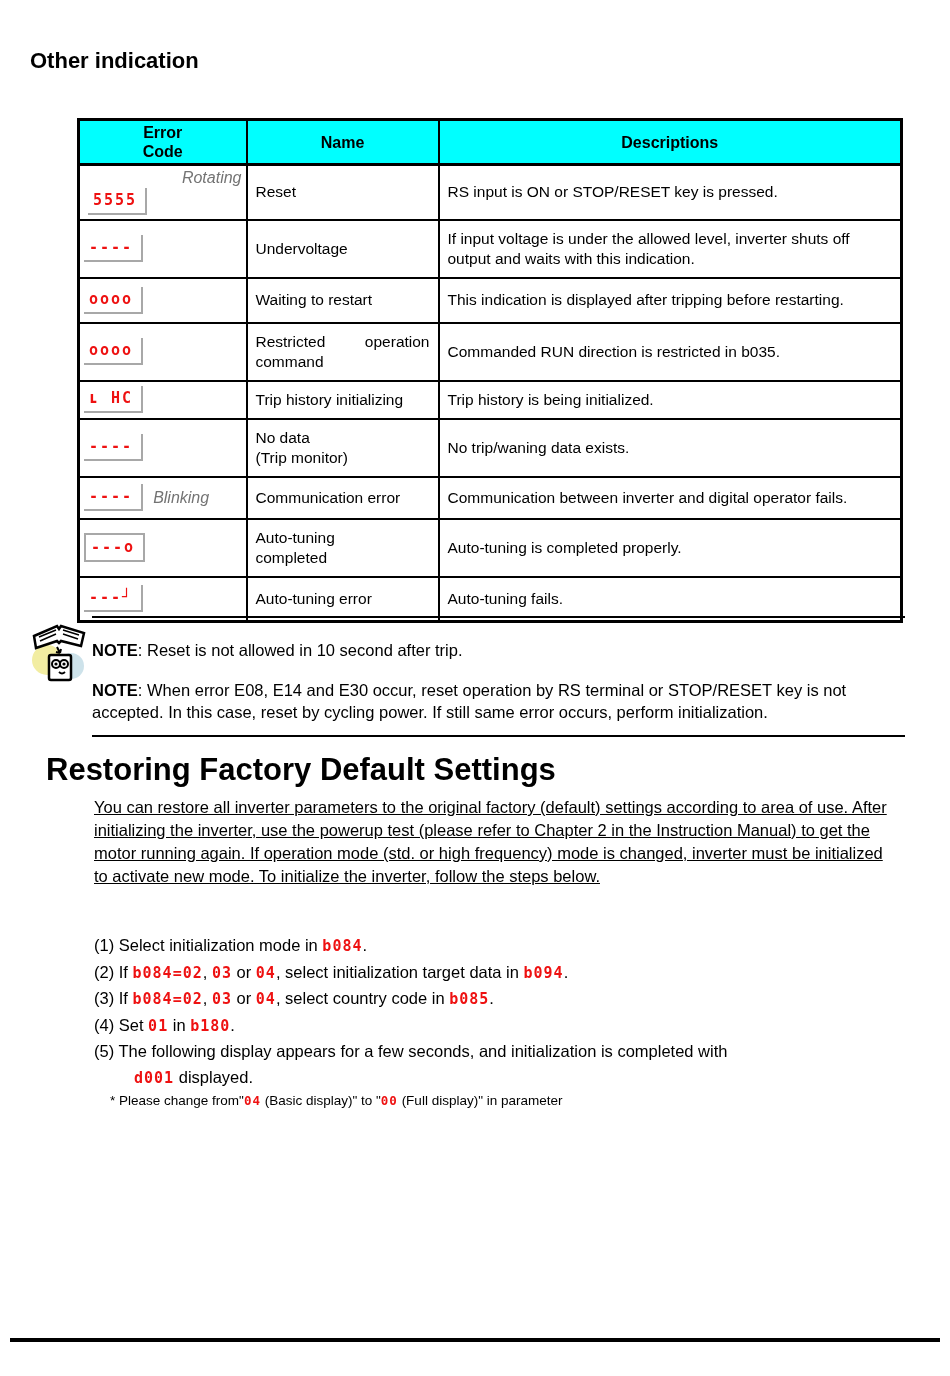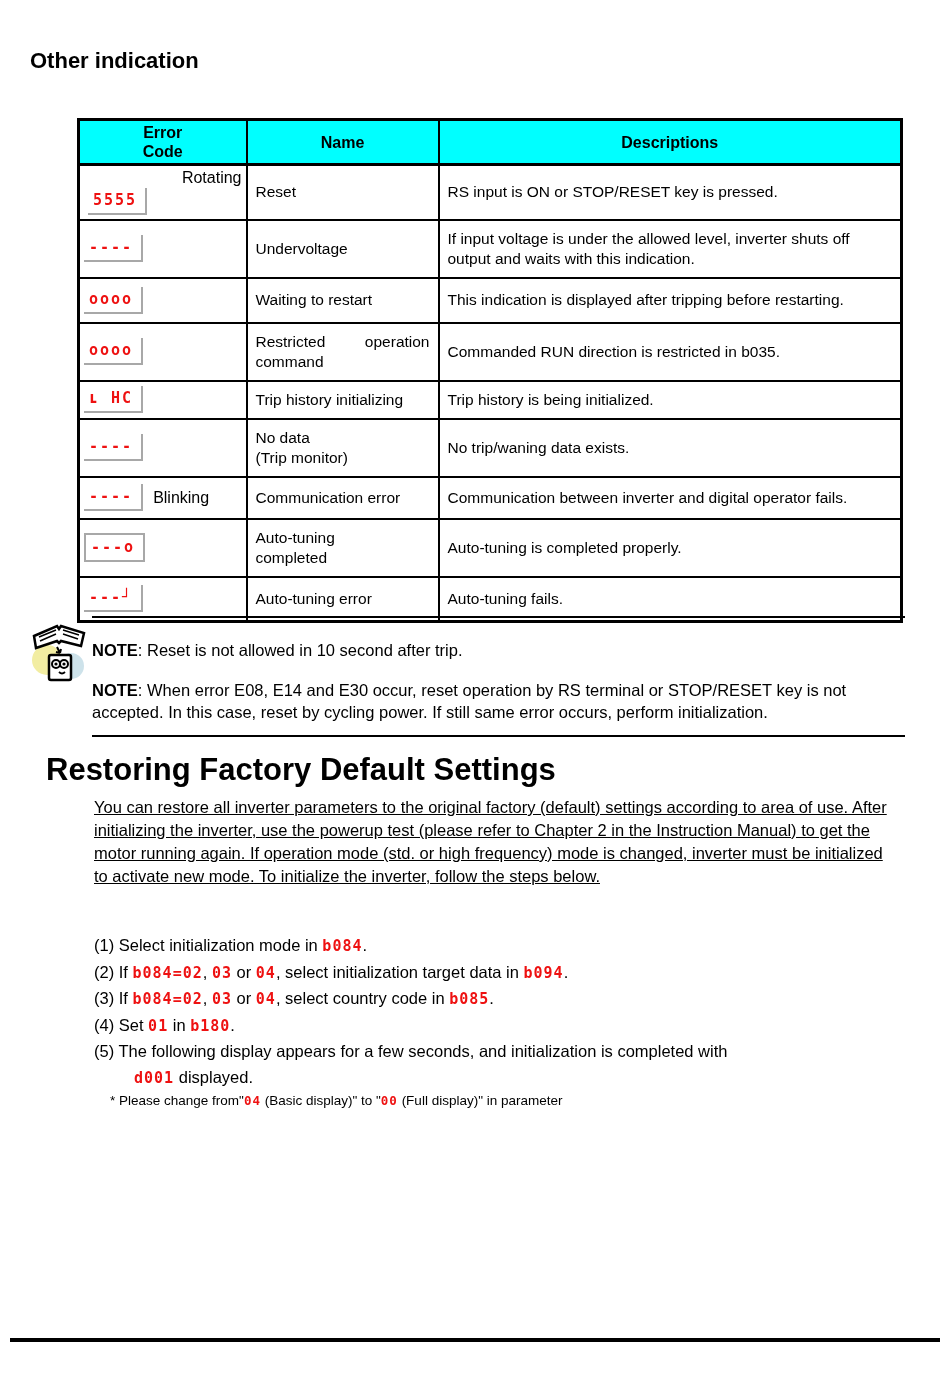--- a/index.html
+++ b/index.html
@@ -49,21 +49,21 @@
   }
   .seg-box { display: inline-block; padding: 2px 8px 3px 5px;
     border-right: 2px solid #a8a8a8; border-bottom: 2px solid #a8a8a8; }
   .seg-box .seg { font-size: 15px; letter-spacing: 2px; }
   .seg-box.boxed { border: 2px solid #a8a8a8; }
   .code-wrap.label-inline { display: flex; align-items: center; gap: 10px; }
   .code-wrap.plain { display: block; }
   .code-wrap.label-top { display: flex; flex-direction: column; }
   .code-wrap.label-top .code-label { align-self: flex-end; margin-right: 0px; margin-top: -2px; }
   .code-wrap.label-top .seg-box { align-self: flex-start; margin-left: 4px; }
-  .code-label { font-size: 16px; color: #000000; }
+  .code-label { font-size: 16px; color: #737373; font-style: italic; }
   
   .notes { position: absolute; left: 30px; top: 616px; width: 875px; }
   .note-icon { position: absolute; left: 0; top: 4px; width: 58px; height: 64px; }
   .note-text {
     margin-left: 62px; width: 813px;
     border-top: 2px solid #000; border-bottom: 2px solid #000;
     padding: 9px 0 12px;
   }
   .note-p { font-size: 16.5px; line-height: 22px; margin: 12px 0 18px; }
   .note-p:last-child { margin-bottom: 0; }

